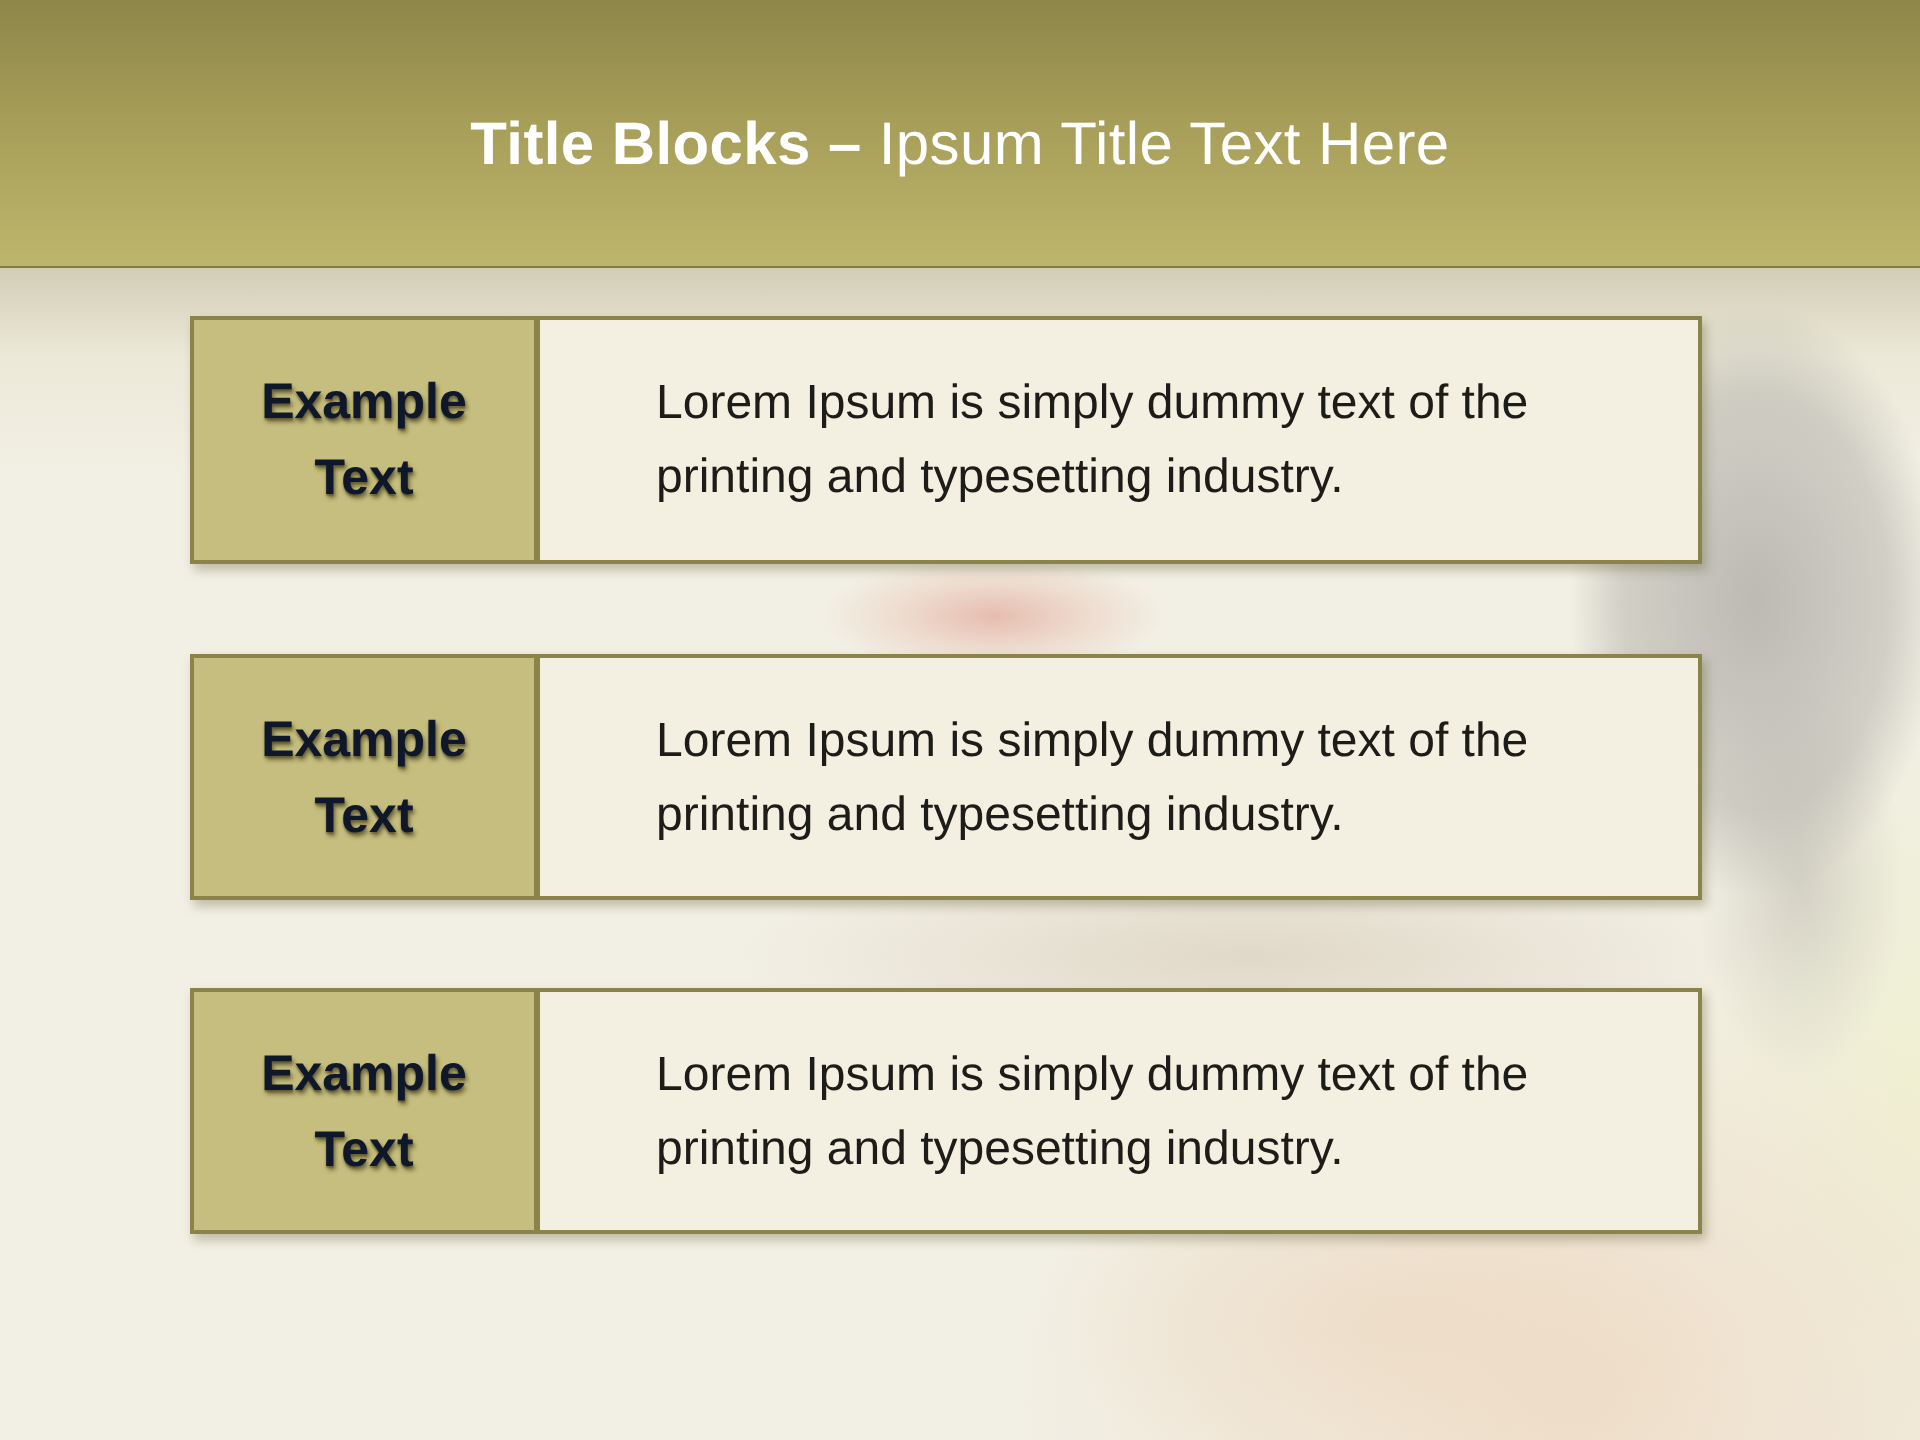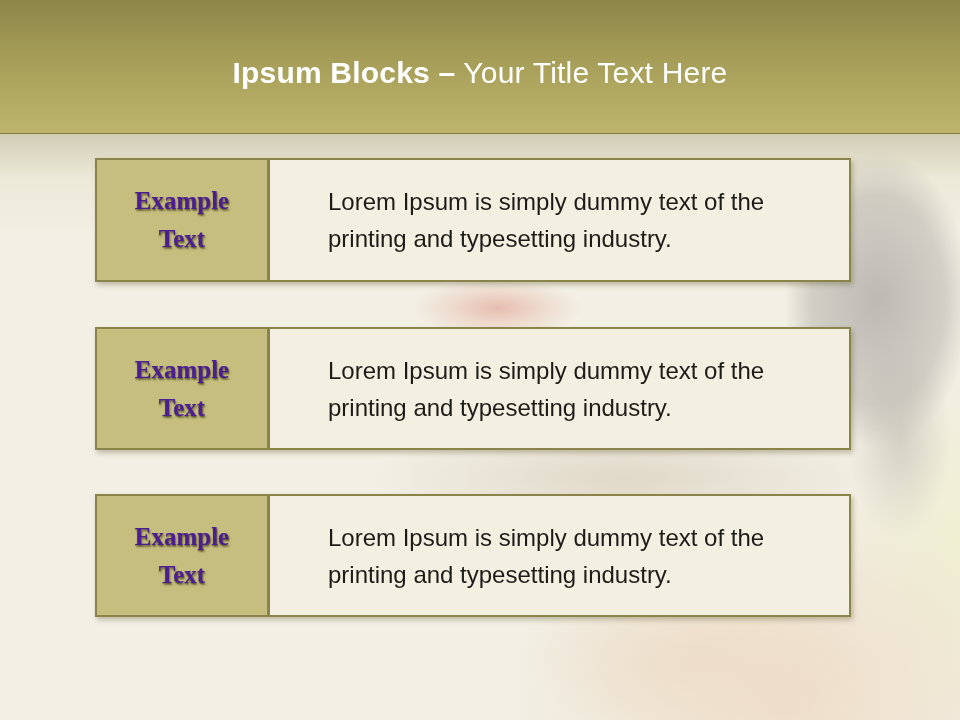--- a/index.html
+++ b/index.html
@@ -80,27 +80,26 @@
     flex: 0 0 173px;
     box-sizing: border-box;
     background: #c6be7e;
     border-right: 3px solid #8b844a;
     display: flex;
     align-items: center;
     justify-content: center;
     text-align: center;
   }
   .label-text {
-    color: #4c1d95;
+    color: #0f172a;
     font-weight: 700;
     font-size: 25px;
     line-height: 38px;
     width: 120px;
     text-shadow: 1px 2px 2px rgba(70,64,25,0.65), 0 1px 1px rgba(0,0,0,0.35);
-    font-family: Liberation Serif, serif;
   }
 
   .body-cell {
     flex: 1 1 auto;
     box-sizing: border-box;
     background: #f3f0e2;
     display: flex;
     align-items: center;
     padding-left: 58px;
     padding-right: 48px;
@@ -113,22 +112,22 @@
 </style>
 </head>
 <body>
 
 <div class="slide">
 
   <div class="bg-photo"></div>
 
   <div class="header-band">
     <div class="slide-title">
-      <span class="t-bold">Ipsum Blocks –</span>
-      <span class="t-reg">Your Title Text Here</span>
+      <span class="t-bold">Title Blocks –</span>
+      <span class="t-reg">Ipsum Title Text Here</span>
     </div>
   </div>
 
   <div class="block-row row-1">
     <div class="label-cell">
       <div class="label-text">Example Text</div>
     </div>
     <div class="body-cell">
       <div class="body-text">Lorem Ipsum is simply dummy text of the printing and typesetting industry.</div>
     </div>

